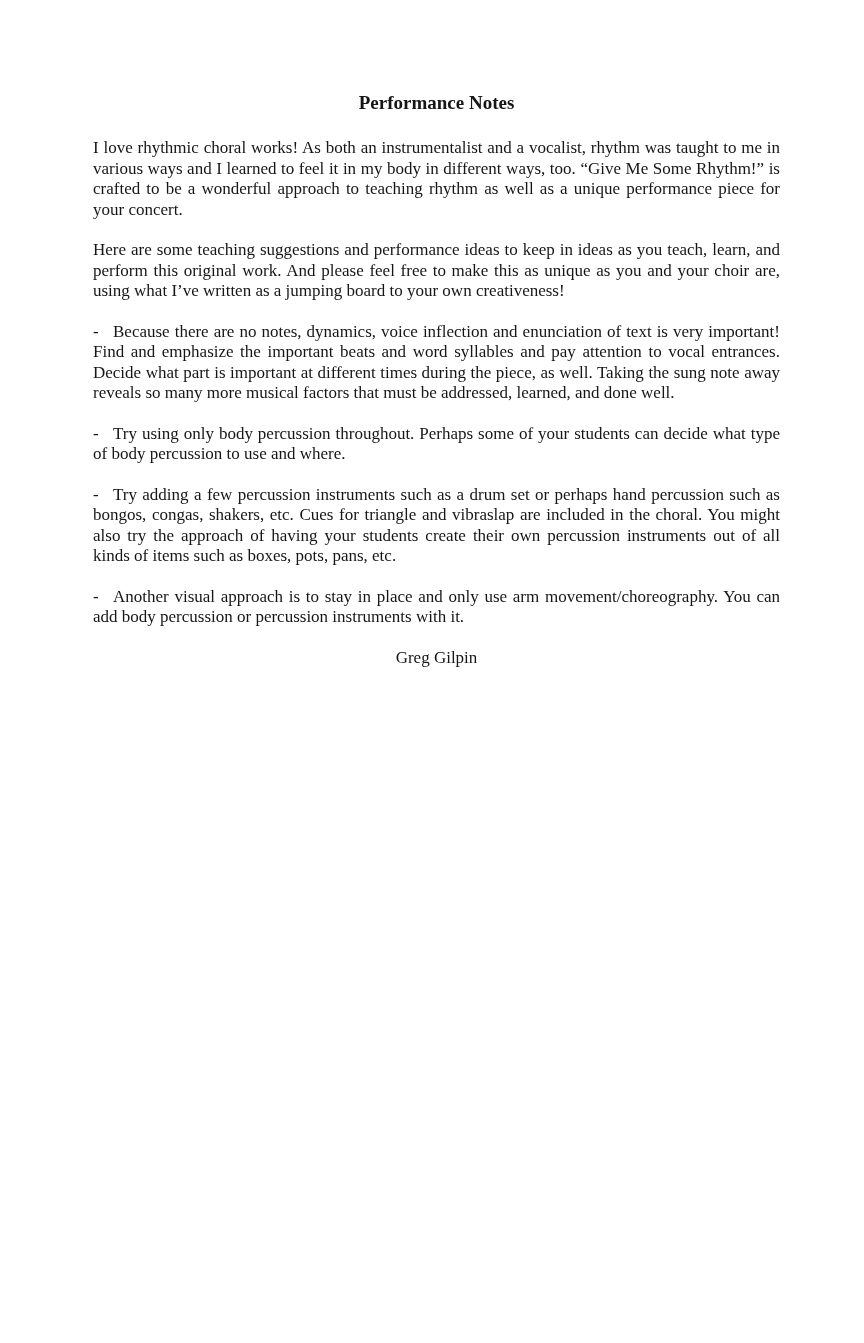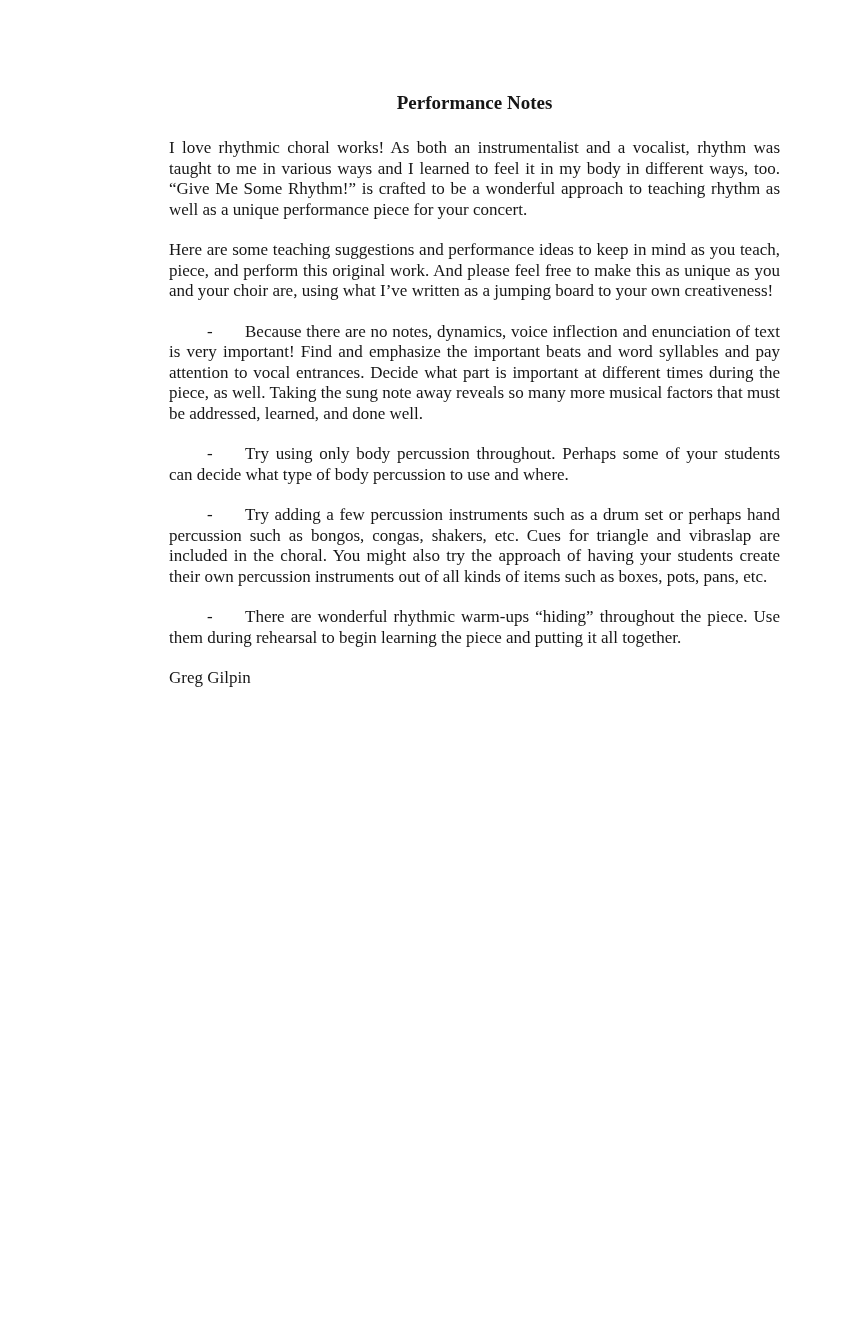--- a/index.html
+++ b/index.html
@@ -1,19 +1,19 @@
 <!DOCTYPE html>
 <html style="--bg: #ffffff; --text: #161616;"><head>
 <meta charset="utf-8">
 <style>
   :root {
     --bg: #ffffff;
     --text: #161616;
   }
-  * { box-sizing: border-box; padding-left: 38px; }
+  * { box-sizing: border-box; }
   html, body { margin: 0; padding: 0; }
   body {
     width: 864px;
     height: 1343px;
     background: var(--bg);
     font-family: "Liberation Serif", "DejaVu Serif", serif;
     color: var(--text);
     overflow: hidden;
   }
   .page {
@@ -35,53 +35,53 @@
   }
   p {
     margin: 12px 0 20px 0;
     text-align: justify;
   }
   p.bullet .marker {
     display: inline-block;
     width: 20px;
   }
   p.signature {
-    text-align: left;
+    text-align: center;
     margin: 2px 0 0 0;
   }
 </style>
 </head>
 <body>
 
 <div class="page">
   <div class="content">
 
     <h1 class="doc-title">Performance Notes</h1>
 
     <p>I love rhythmic choral works! As both an instrumentalist and a vocalist, rhythm was taught to me in various ways and I learned to feel it in my body in different ways, too. “Give Me Some Rhythm!” is crafted to be a wonderful approach to teaching rhythm as well as a unique performance piece for your concert.</p>
 
-    <p>Here are some teaching suggestions and performance ideas to keep in mind as you teach, piece, and perform this original work. And please feel free to make this as unique as you and your choir are, using what I’ve written as a jumping board to your own creativeness!</p>
+    <p>Here are some teaching suggestions and performance ideas to keep in ideas as you teach, learn, and perform this original work. And please feel free to make this as unique as you and your choir are, using what I’ve written as a jumping board to your own creativeness!</p>
 
     <p class="bullet">
       <span class="marker">-</span><span>Because there are no notes, dynamics, voice inflection and enunciation of text is very important! Find and emphasize the important beats and word syllables and pay attention to vocal entrances. Decide what part is important at different times during the piece, as well. Taking the sung note away reveals so many more musical factors that must be addressed, learned, and done well.</span>
     </p>
 
 
     <p class="bullet">
       <span class="marker">-</span><span>Try using only body percussion throughout. Perhaps some of your students can decide what type of body percussion to use and where.</span>
     </p>
 
     <p class="bullet">
       <span class="marker">-</span><span>Try adding a few percussion instruments such as a drum set or perhaps hand percussion such as bongos, congas, shakers, etc. Cues for triangle and vibraslap are included in the choral. You might also try the approach of having your students create their own percussion instruments out of all kinds of items such as boxes, pots, pans, etc.</span>
     </p>
 
 
+    <p class="bullet">
+      <span class="marker">-</span><span>Another visual approach is to stay in place and only use arm movement/choreography. You can add body percussion or percussion instruments with it.</span>
+    </p>
 
-    <p class="bullet">
-      <span class="marker">-</span><span>There are wonderful rhythmic warm-ups “hiding” throughout the piece. Use them during rehearsal to begin learning the piece and putting it all together.</span>
-    </p>
 
 
 
     <p class="signature">Greg Gilpin</p>
 
   </div>
 </div>
 
 </body></html>

